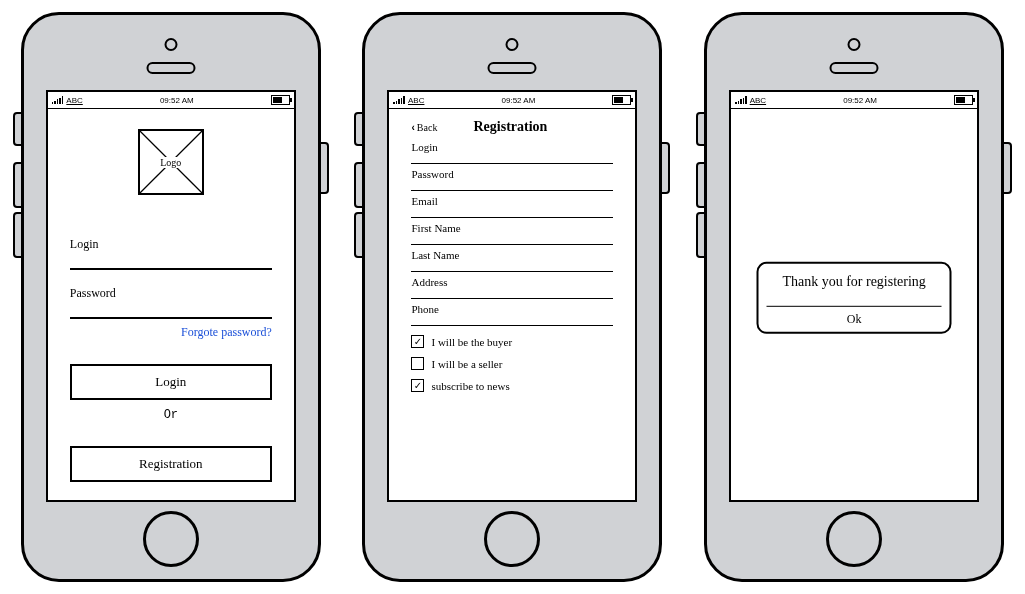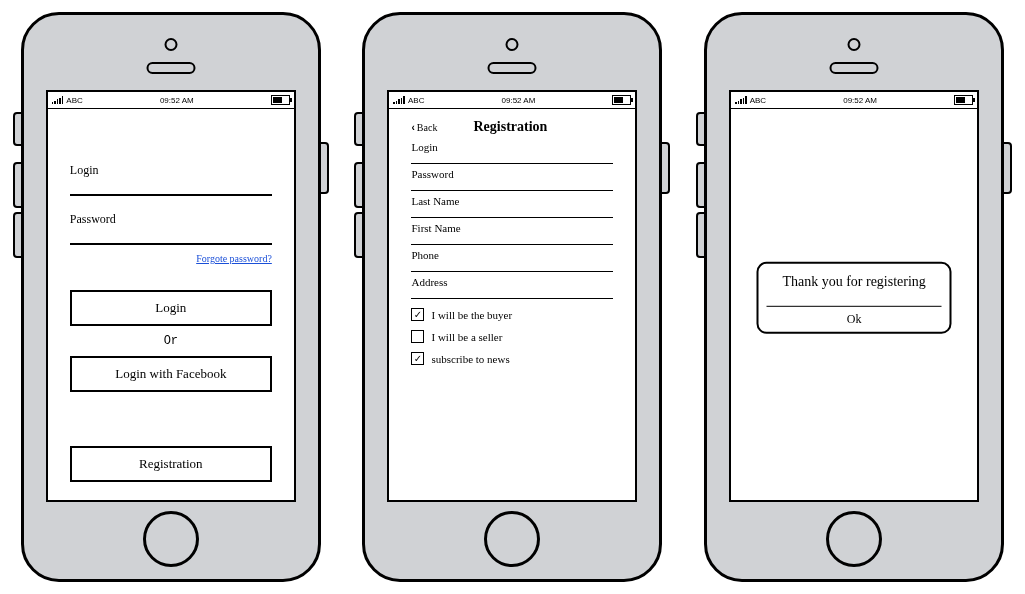--- a/index.html
+++ b/index.html
@@ -10,42 +10,42 @@
   .speaker{position:absolute;top:50px;left:50%;transform:translateX(-50%);width:45px;height:8px;border:2px solid #000;border-radius:6px;background:#d0d2d5;}
   .camera{position:absolute;top:26px;left:50%;transform:translateX(-50%);width:9px;height:9px;border:2px solid #000;border-radius:50%;background:#d0d2d5;}
   .home{position:absolute;bottom:15px;left:50%;transform:translateX(-50%);width:50px;height:50px;border:3px solid #000;border-radius:50%;background:#d0d2d5;}
   .side-btn{position:absolute;background:#d0d2d5;border:2px solid #000;}
   .side-left-1{left:-8px;top:100px;width:6px;height:30px;border-radius:4px 0 0 4px;}
   .side-left-2{left:-8px;top:150px;width:6px;height:42px;border-radius:4px 0 0 4px;}
   .side-left-3{left:-8px;top:200px;width:6px;height:42px;border-radius:4px 0 0 4px;}
   .side-right{right:-8px;top:130px;width:6px;height:48px;border-radius:0 4px 4px 0;}
   
   .statusbar{height:16px;border-bottom:1px solid #000;display:flex;align-items:center;justify-content:space-between;font-size:8px;padding:0 4px;font-family:Arial,sans-serif;}
-  .sb-left{display:flex;align-items:center;gap:3px;}
+  .sb-left{display:flex;align-items:center;gap:3px;text-decoration:underline;}
   .sb-right{display:flex;align-items:center;gap:3px;}
   .bars{display:flex;align-items:flex-end;gap:1px;height:8px;}
   .bars span{width:1.5px;background:#000;display:block;}
   .bars span:nth-child(1){height:2px;}
   .bars span:nth-child(2){height:3.5px;}
   .bars span:nth-child(3){height:5px;}
   .bars span:nth-child(4){height:6.5px;}
   .bars span:nth-child(5){height:8px;}
   .battery{width:17px;height:8px;border:1px solid #000;position:relative;}
   .battery::after{content:"";position:absolute;right:-3px;top:2px;width:2px;height:4px;background:#000;}
   .battery-fill{position:absolute;left:1px;top:1px;bottom:1px;width:9px;background:#000;}
   .content{flex:1;position:relative;padding:12px 22px;display:flex;flex-direction:column;font-size:12px;}
   
   .logo-box{width:62px;height:62px;border:2px solid #000;position:relative;align-self:center;margin-top:8px;display:flex;align-items:center;justify-content:center;}
   .logo-box svg{position:absolute;inset:0;}
   .logo-text{position:relative;font-size:10px;background:#fff;padding:0 2px;}
   .field-row{margin-top:16px;}
   .field-label{font-size:12px;}
   .field-line{border-bottom:2px solid #000;height:16px;}
   .forgot{text-align:right;margin-top:6px;}
-  .forgot a{color:#1a4fd8;font-size:10px;text-decoration:underline;cursor:pointer;}
+  .forgot a{color:#1a4fd8;font-size:12px;cursor:pointer;}
   .btn{border:2.5px solid #000;height:32px;display:flex;align-items:center;justify-content:center;font-size:13px;cursor:pointer;background:#fff;}
   .or{text-align:center;font-size:12px;font-family:Liberation Mono, monospace;}
   
   .hdr{display:flex;align-items:center;padding:6px 0 2px;}
   .back{font-size:10px;cursor:pointer;display:flex;align-items:center;gap:2px;}
   .back-chev{font-family:Arial,sans-serif;font-weight:bold;}
   .hdr-title{flex:1;text-align:center;font-weight:bold;font-size:14px;margin-left:-30px;}
   .f2{margin-top:4px;}
   .f2 .field-label{font-size:11px;}
   .f2 .field-line{border-bottom:1.5px solid #000;height:12px;margin-top:-2px;}
@@ -85,38 +85,42 @@
           <span>ABC</span>
         </div>
         <span>09:52 AM</span>
         <div class="sb-right">
           <div class="battery">
               <div class="battery-fill"></div>
             </div>
         </div>
       </div>
       <div class="content">
+        <div class="logo-box">
+          <svg viewBox="0 0 60 60" preserveAspectRatio="none">
+              <line x1="0" y1="0" x2="60" y2="60" stroke="#000" stroke-width="1.2"></line>
+              <line x1="60" y1="0" x2="0" y2="60" stroke="#000" stroke-width="1.2"></line>
+            </svg>
+          <span class="logo-text">Logo</span>
+        </div>
         <div style="height:26px"></div>
         <div class="field-row">
           <div class="field-label">Login</div>
           <div class="field-line"></div>
         </div>
         <div class="field-row">
           <div class="field-label">Password</div>
           <div class="field-line"></div>
         </div>
         <div class="forgot"><a>Forgote password?</a></div>
         <div style="height:24px"></div>
         <div class="btn">
             <span>Login</span>
           </div>
         <div class="or" style="margin:8px 0">Or</div>
-        <div class="btn">
-            <span>Login with Facebook</span>
-          </div>
         <div style="flex:1"></div>
         <div class="btn" style="margin-bottom:6px">
             <span>Registration</span>
           </div>
       </div>
     </div>
   </div>
 
   <div class="phone">
     <div class="phone-body"></div>
@@ -156,33 +160,37 @@
         </div>
         <div class="f2 field-row">
             <div class="field-label">Login</div>
             <div class="field-line"></div>
           </div>
         <div class="f2 field-row">
             <div class="field-label">Password</div>
             <div class="field-line"></div>
           </div>
         <div class="f2 field-row">
+            <div class="field-label">Email</div>
+            <div class="field-line"></div>
+          </div>
+        <div class="f2 field-row">
+            <div class="field-label">First Name</div>
+            <div class="field-line"></div>
+          </div>
+        <div class="f2 field-row">
             <div class="field-label">Last Name</div>
             <div class="field-line"></div>
           </div>
         <div class="f2 field-row">
-            <div class="field-label">First Name</div>
+            <div class="field-label">Address</div>
             <div class="field-line"></div>
           </div>
         <div class="f2 field-row">
             <div class="field-label">Phone</div>
-            <div class="field-line"></div>
-          </div>
-        <div class="f2 field-row">
-            <div class="field-label">Address</div>
             <div class="field-line"></div>
           </div>
 
         <div class="chk-row">
           <div class="chk">✓</div>
           <span>I will be the buyer</span>
         </div>
         <div class="chk-row">
           <div class="chk"></div>
           <span>I will be a seller</span>

